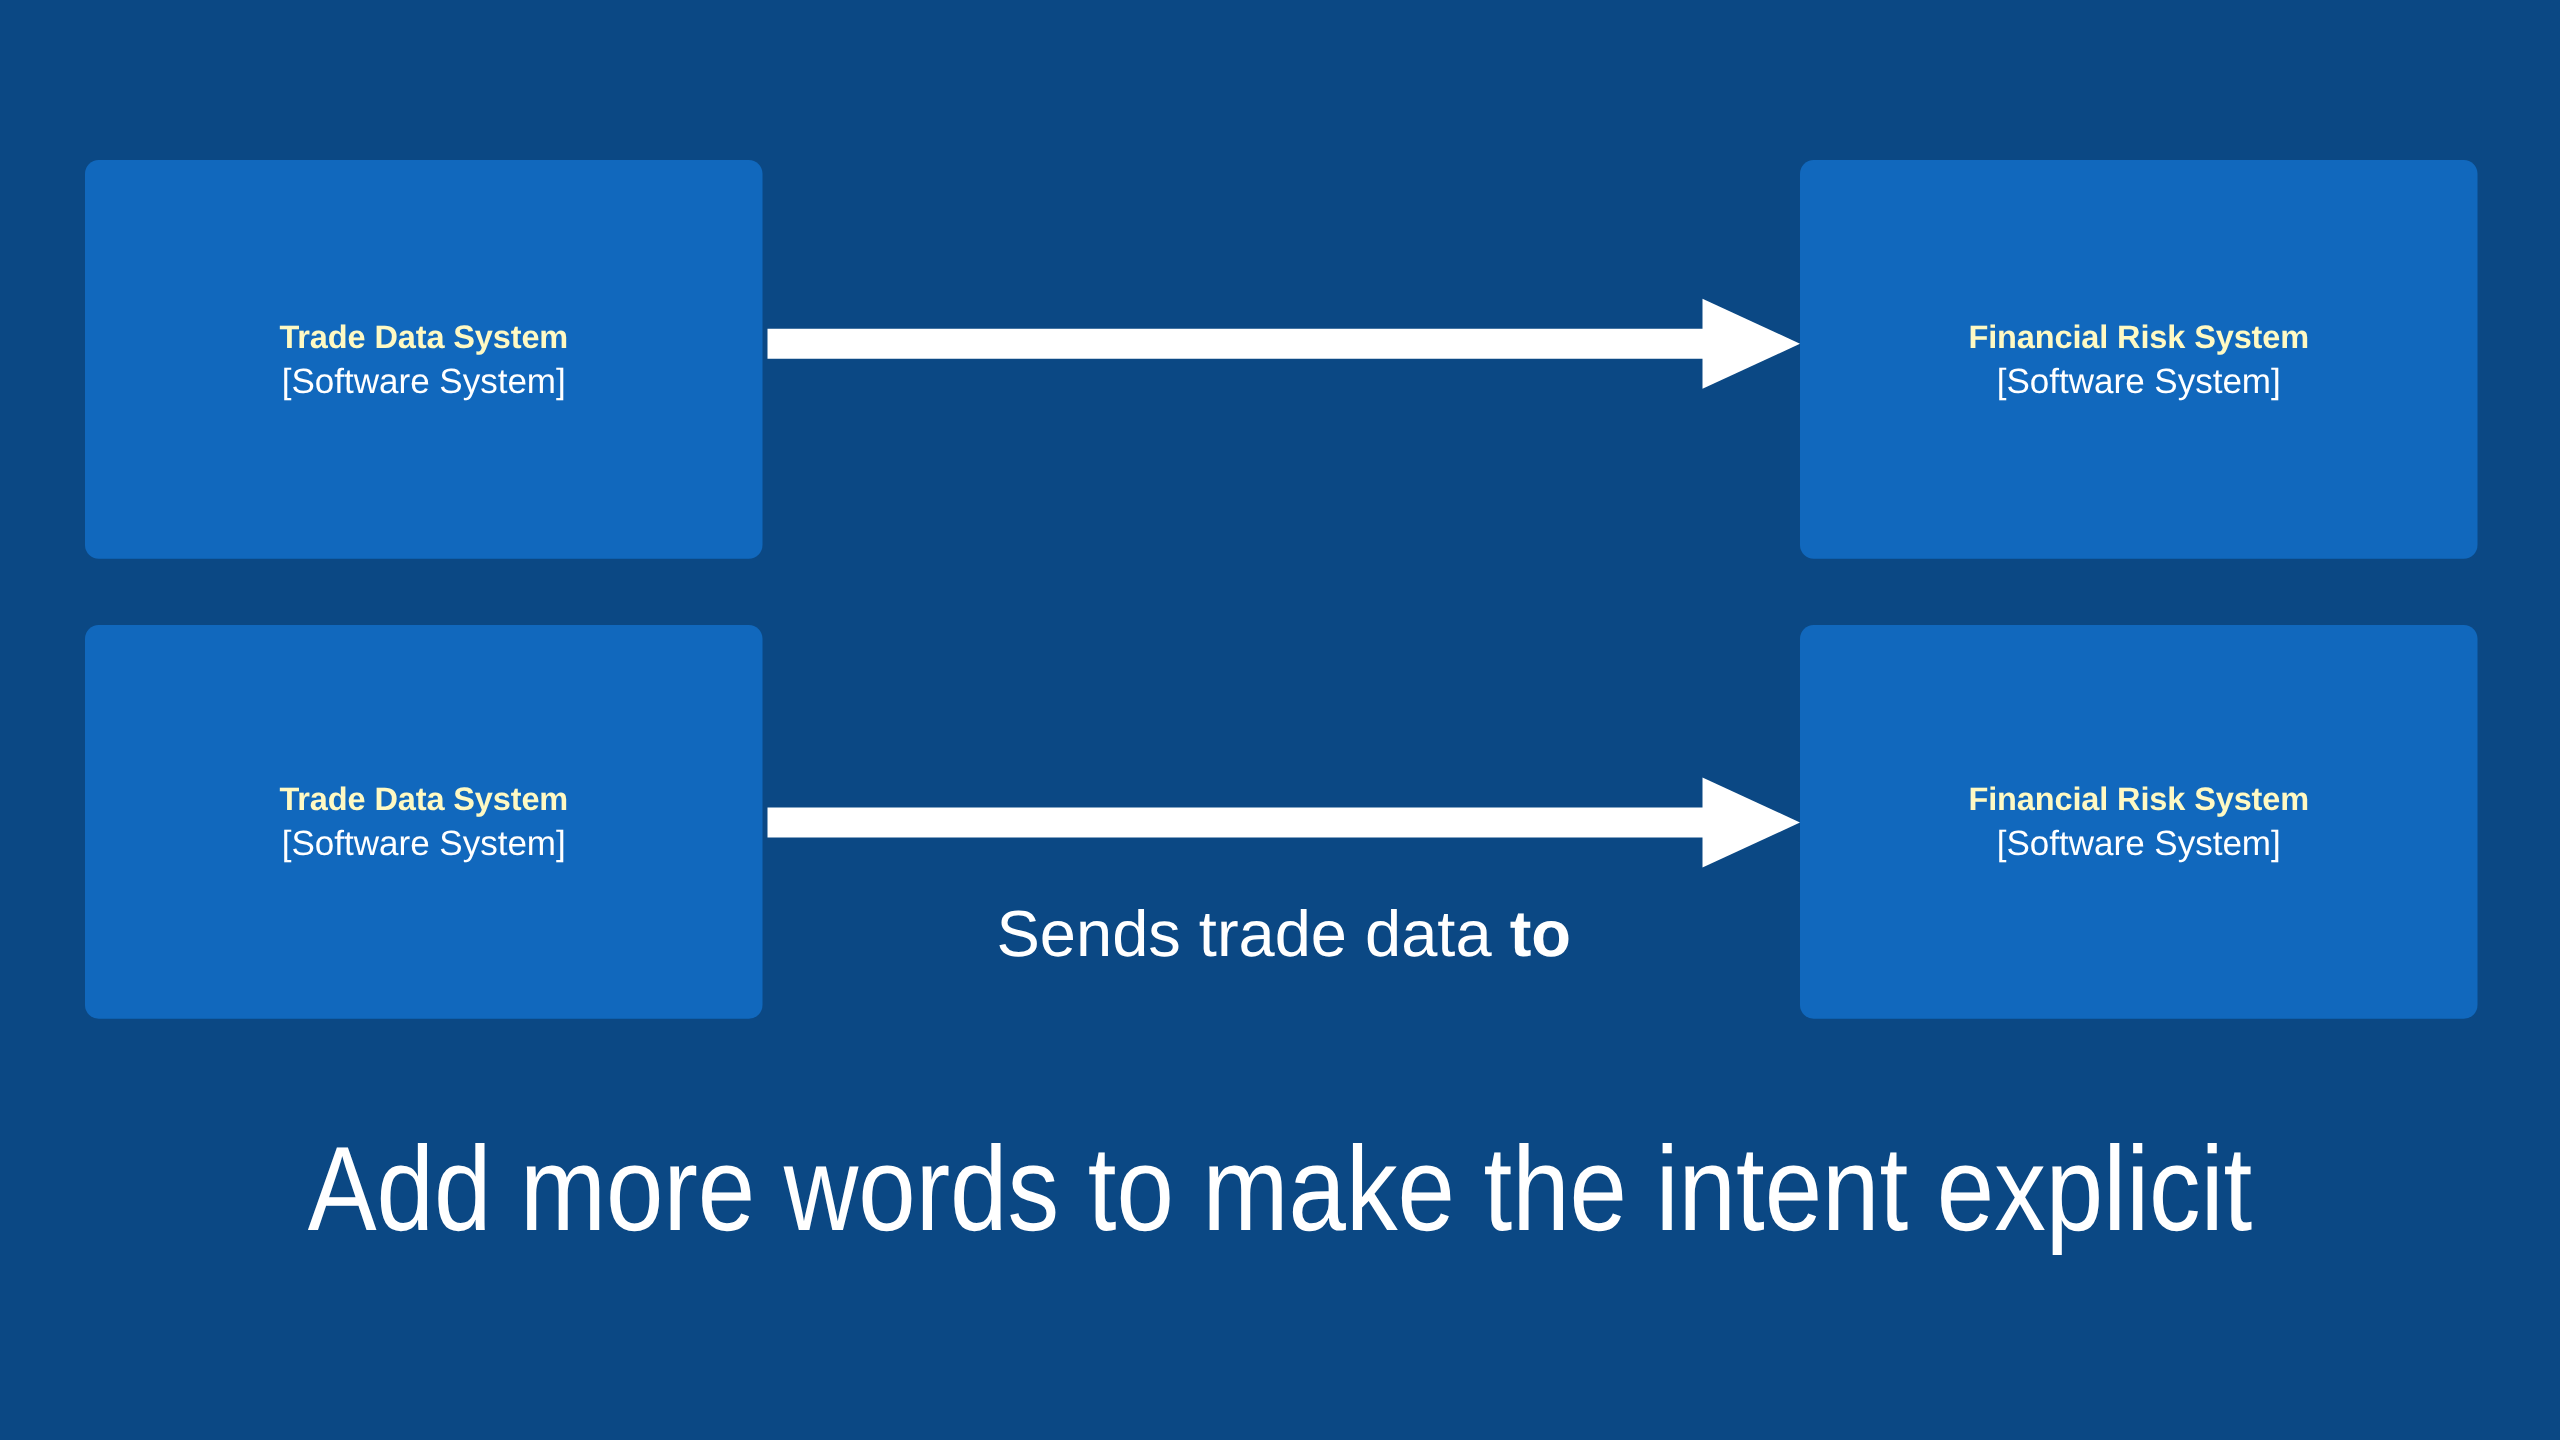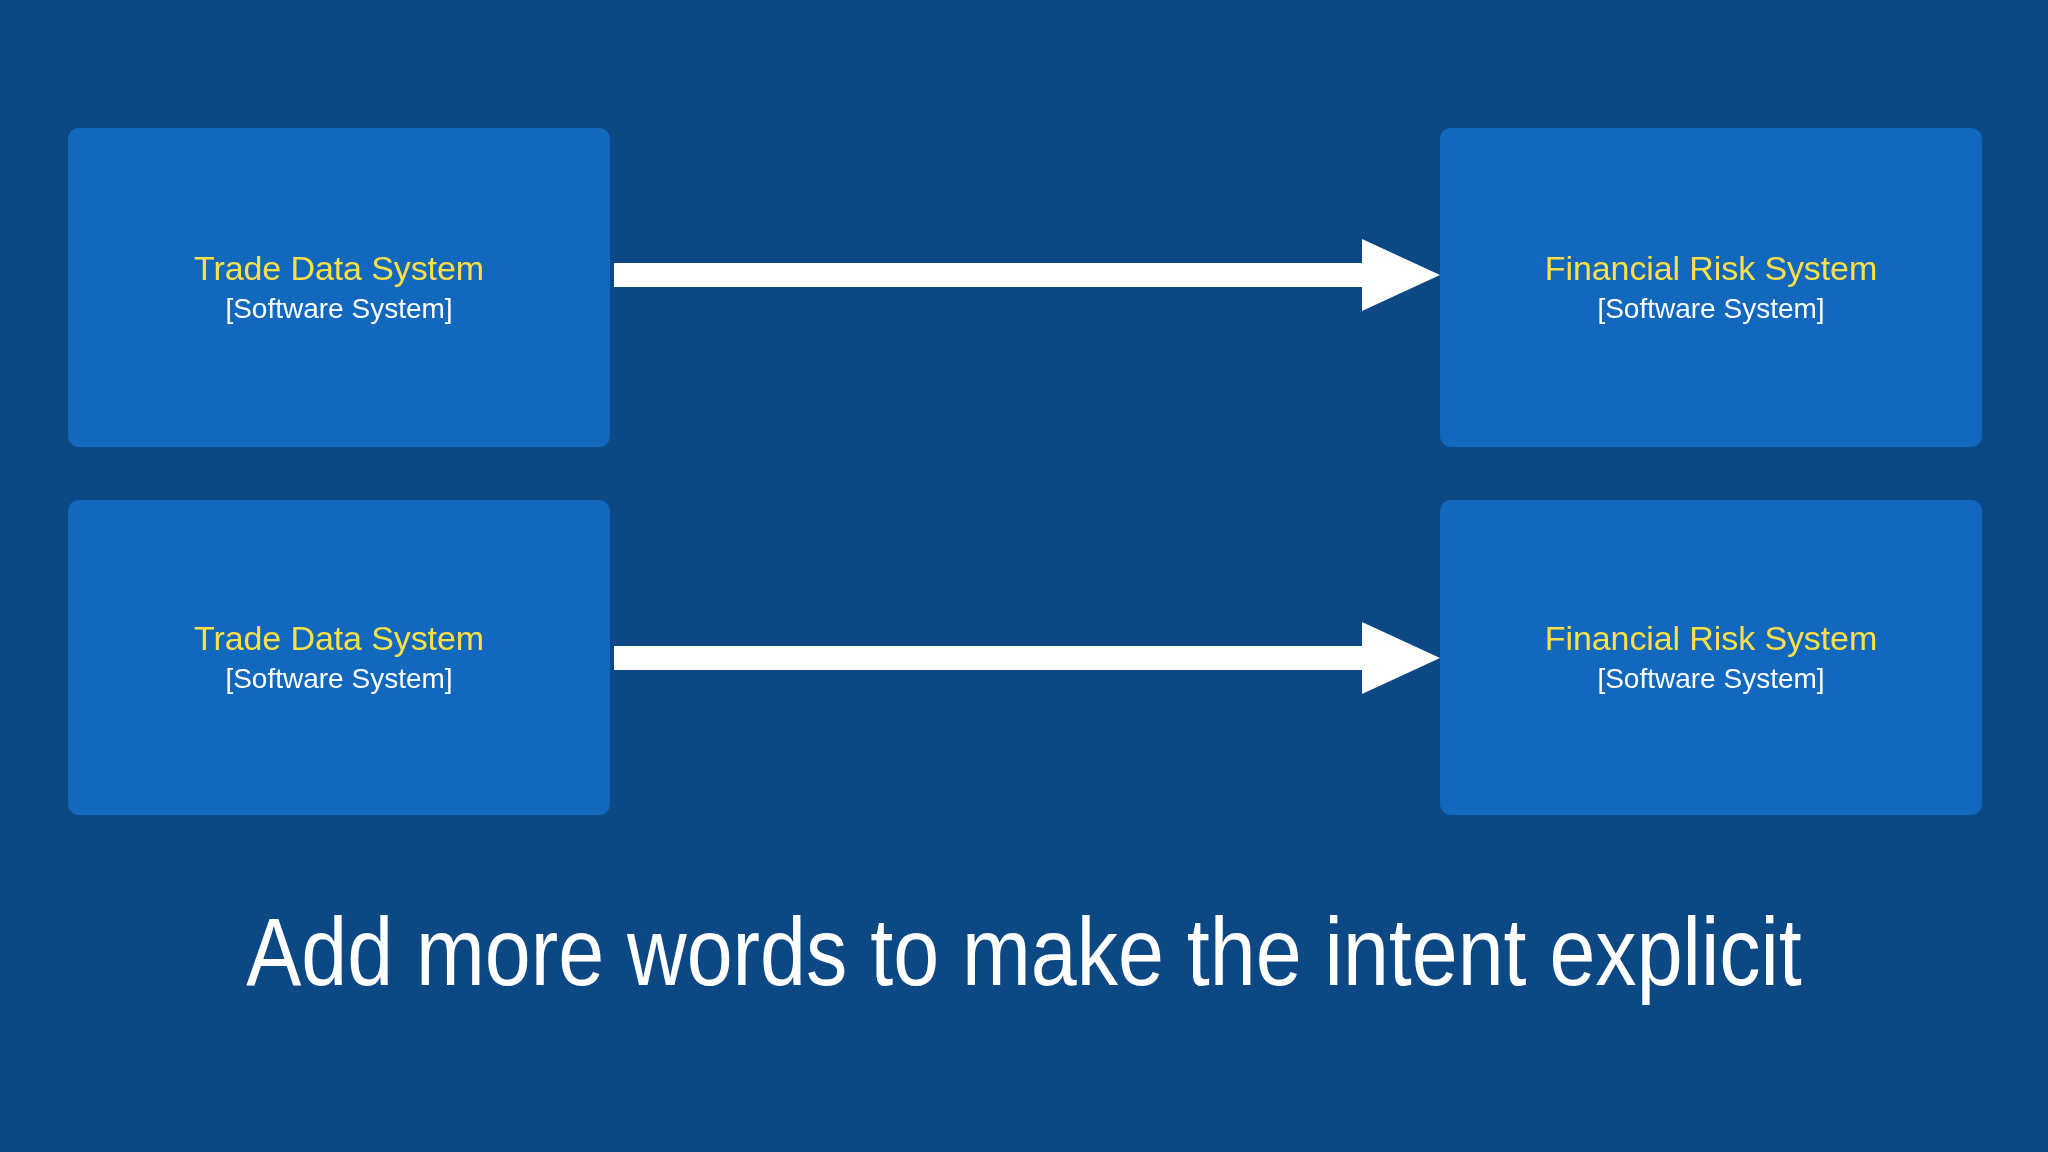--- a/index.html
+++ b/index.html
@@ -23,23 +23,23 @@
     background: #1168BD;
     border-radius: 11px;
     display: flex;
     flex-direction: column;
     align-items: center;
     justify-content: center;
     box-sizing: border-box;
     text-align: center;
   }
   .sys-box .sys-name {
-    color: #fde047;
-    font-weight: normal;
-    font-size: 34px;
+    color: #fef9c3;
+    font-weight: bold;
+    font-size: 26px;
     line-height: 1.08;
     letter-spacing: -0.1px;
     white-space: nowrap;
   }
   .sys-box .sys-type {
     color: #FFFFFF;
     font-weight: normal;
     font-size: 28px;
     line-height: 1.1;
     margin-top: 7px;
@@ -137,20 +137,23 @@
   <div class="sys-box" id="box-tds-2">
     <div class="sys-name">Trade Data System</div>
     <div class="sys-type">[Software System]</div>
   </div>
 
   <div class="arrow" id="arrow-2">
     <div class="shaft"></div>
     <div class="head"></div>
   </div>
 
+  <div class="rel-label" id="label-2">
+    <span>Sends trade data </span><b>to</b>
+  </div>
 
   <div class="sys-box" id="box-frs-2">
     <div class="sys-name">Financial Risk System</div>
     <div class="sys-type">[Software System]</div>
   </div>
 
   <div id="caption">Add more words to make the intent explicit</div>
 
 </div>
 

